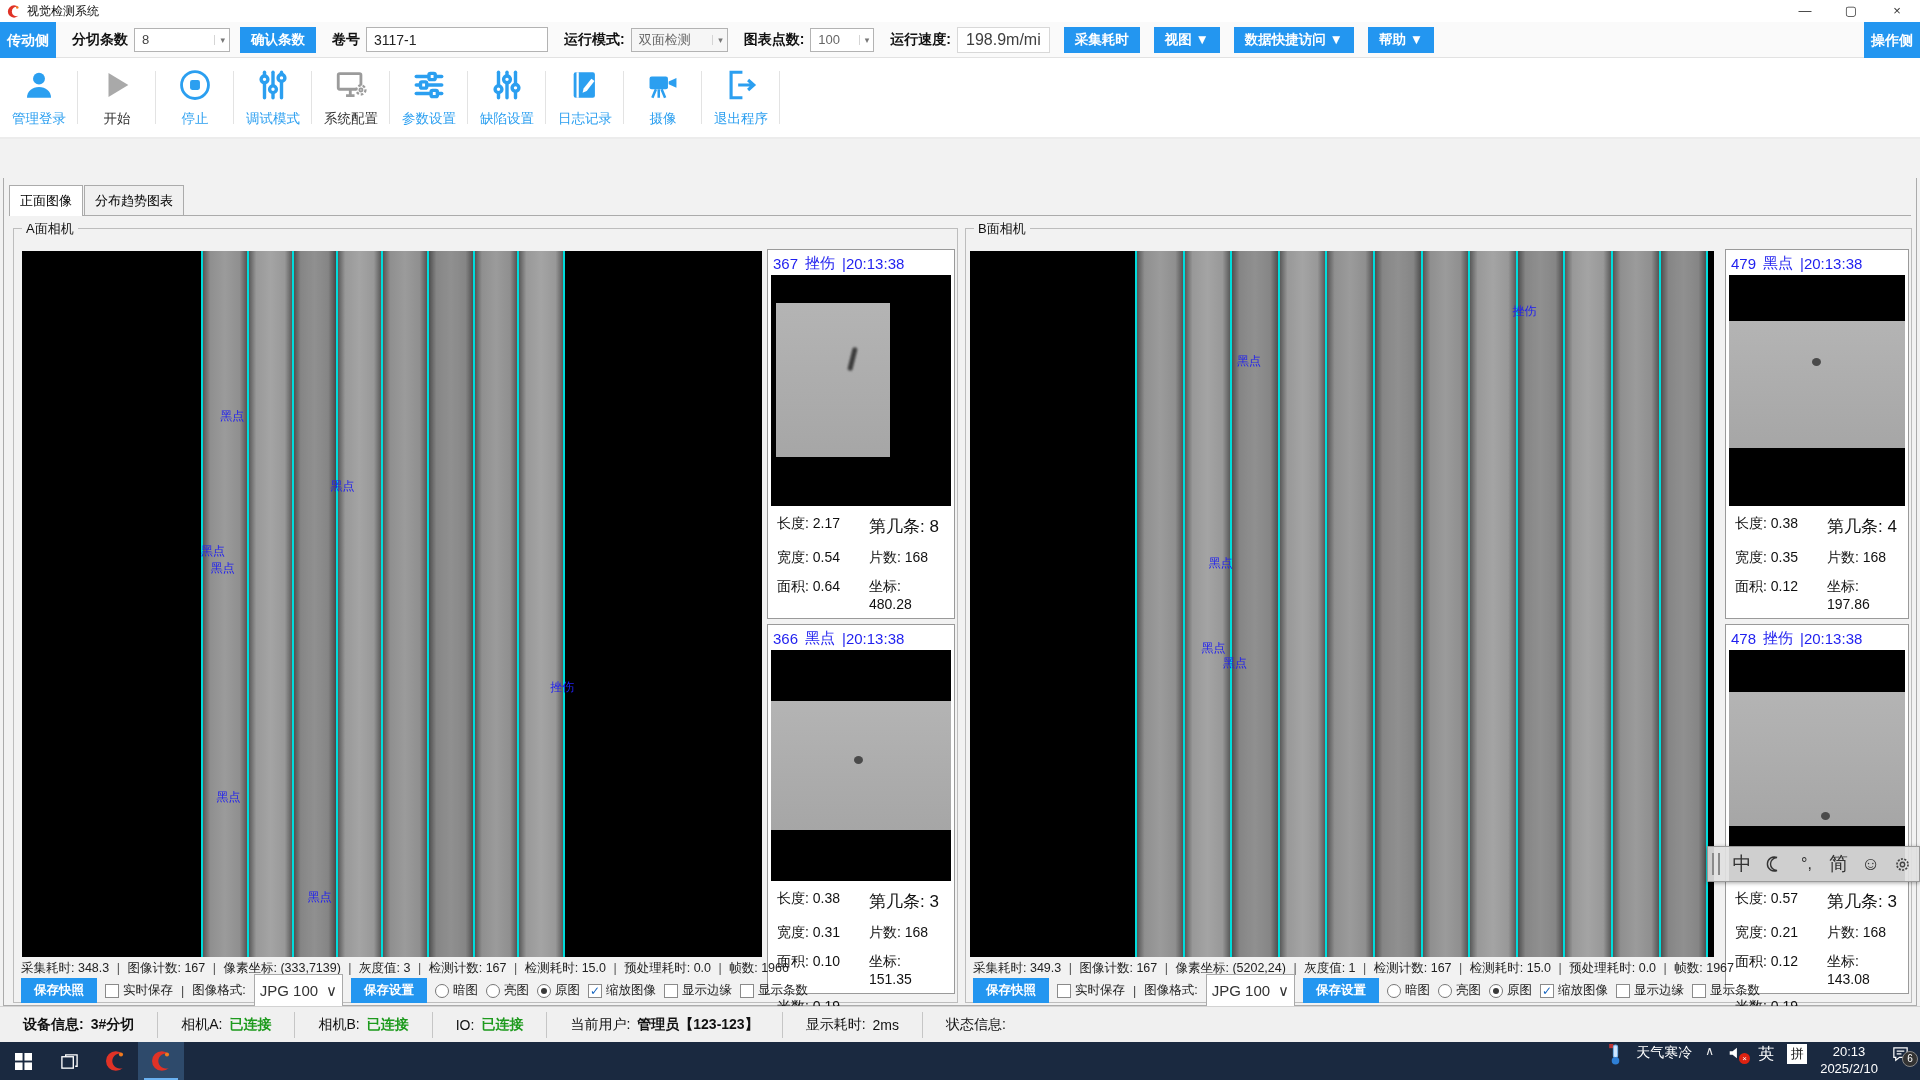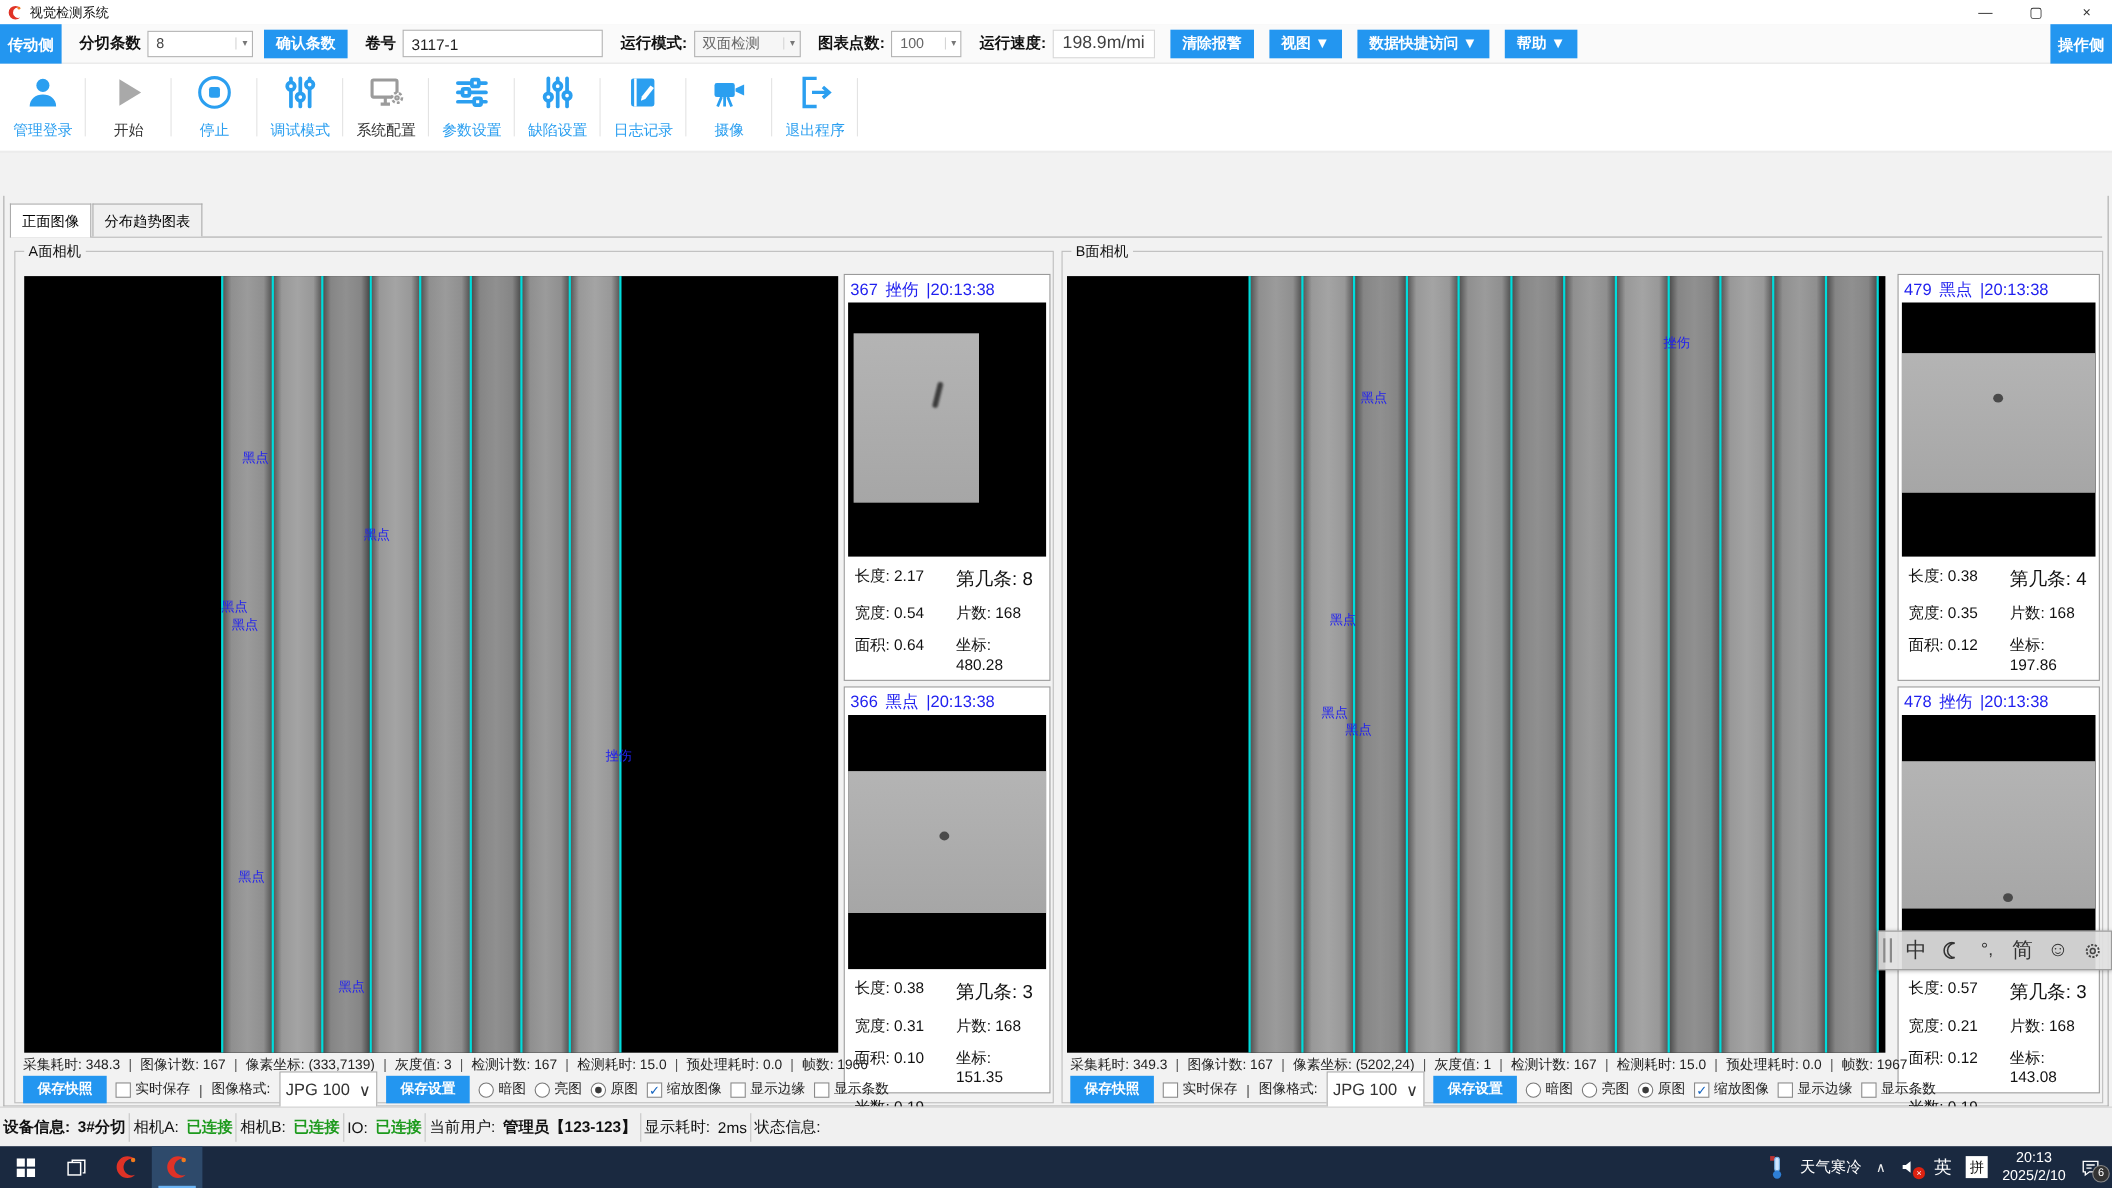--- a/index.html
+++ b/index.html
@@ -76,30 +76,30 @@
   .btn-sm{background:#2396f0;color:#fff;padding:4px 13px;font-size:12.5px;font-weight:700;cursor:pointer}
   .cbx{width:14px;height:14px;border:1px solid #8a8a8a;background:#fff;display:inline-flex;align-items:center;justify-content:center;font-size:12px;line-height:12px;color:#1565c0;font-weight:700;cursor:pointer}
   .rad{width:14px;height:14px;border:1px solid #777;border-radius:50%;background:#fff;display:inline-block;position:relative;cursor:pointer}
   .rad.on::after{content:'';position:absolute;left:3px;top:3px;width:6px;height:6px;border-radius:50%;background:#3a3a3a}
   .ctl-lab{margin-left:-4px}
   .dd-small{background:#fff;border:1px solid #aaa;height:21px;display:inline-flex;align-items:center;padding:16px 5px;font-size:15px;color:#333;gap:8px}
   .pipe{color:#444}
 
   
   .statusbar{position:absolute;left:0;top:1006px;right:0;height:36px;background:#f0f0f0;border-top:1px solid #d2d2d2;display:flex;align-items:center;font-size:14px;color:#111}
-  .seg{padding:0 3px;border-right:1px solid #c6c6c6;height:26px;display:flex;align-items:center;gap:7px;white-space:nowrap}
+  .seg{padding:0 23px;border-right:1px solid #c6c6c6;height:26px;display:flex;align-items:center;gap:7px;white-space:nowrap}
   .green{color:#1d9a1d;font-weight:700}
   .bold{font-weight:700}
 
   
   .taskbar{position:absolute;left:0;top:1042px;right:0;height:38px;background:#1a2940;display:flex;align-items:center;color:#fff}
   .tb-ico{width:46px;height:38px;display:flex;align-items:center;justify-content:center;cursor:pointer;position:relative}
   .tb-ico.active{background:#2e4a6b}
   .tb-ico.active::after{content:'';position:absolute;left:6px;right:6px;bottom:0;height:2px;background:#6ab2f2}
-  .tray{margin-left:auto;display:flex;align-items:center;gap:13px;padding-right:10px;font-size:14px}
+  .tray{margin-left:auto;display:flex;align-items:flex-start;gap:13px;padding-right:10px;font-size:14px}
   .tray .chev{font-size:12px;color:#eee}
   .ime-box{background:#fff;color:#111;width:20px;height:20px;display:flex;align-items:center;justify-content:center;font-size:13px}
   .clock{text-align:center;font-size:13px;line-height:1.3;cursor:pointer}
   .spk{position:relative;display:flex}
   .spk-badge{position:absolute;right:-5px;bottom:-2px;width:11px;height:11px;border-radius:50%;background:#d21;color:#fff;font-size:8px;line-height:11px;text-align:center}
   .notif{position:relative;display:flex;cursor:pointer}
   .notif-badge{position:absolute;right:-8px;bottom:-4px;width:16px;height:16px;border-radius:50%;background:#333;border:1px solid #888;color:#fff;font-size:10px;line-height:14px;text-align:center}
 
   
   .ime{position:absolute;left:1707px;top:846px;width:213px;height:36px;background:rgba(225,225,225,.92);border:1px solid #9a9a9a;display:flex;align-items:center;z-index:9;color:#333;box-shadow:0 1px 4px rgba(0,0,0,.35)}
@@ -145,21 +145,21 @@
     </div>
     <span class="tb-label">图表点数:</span>
     <div class="dd" style="width:64px">
       <span style="color:#666">100</span>
       <span class="dd-arrow">▾</span>
     </div>
     <span class="tb-label">运行速度:</span>
     <div class="speed-box">
       <span>198.9m/mi</span>
     </div>
-    <div class="btn-blue">清除报警</div>
+    <div class="btn-blue">采集耗时</div>
     <div class="btn-blue">视图 ▼</div>
     <div class="btn-blue">数据快捷访问 ▼</div>
     <div class="btn-blue">帮助 ▼</div>
     <div class="side-btn" style="margin-left:auto">操作侧</div>
   </div>
 
   <div class="iconbar" id="iconbar">
       <div class="tool-item">
         <span><svg width="34" height="34" viewBox="0 0 24 24">
             <circle cx="12" cy="7.5" r="4.2" fill="#2b9ff0"></circle>

